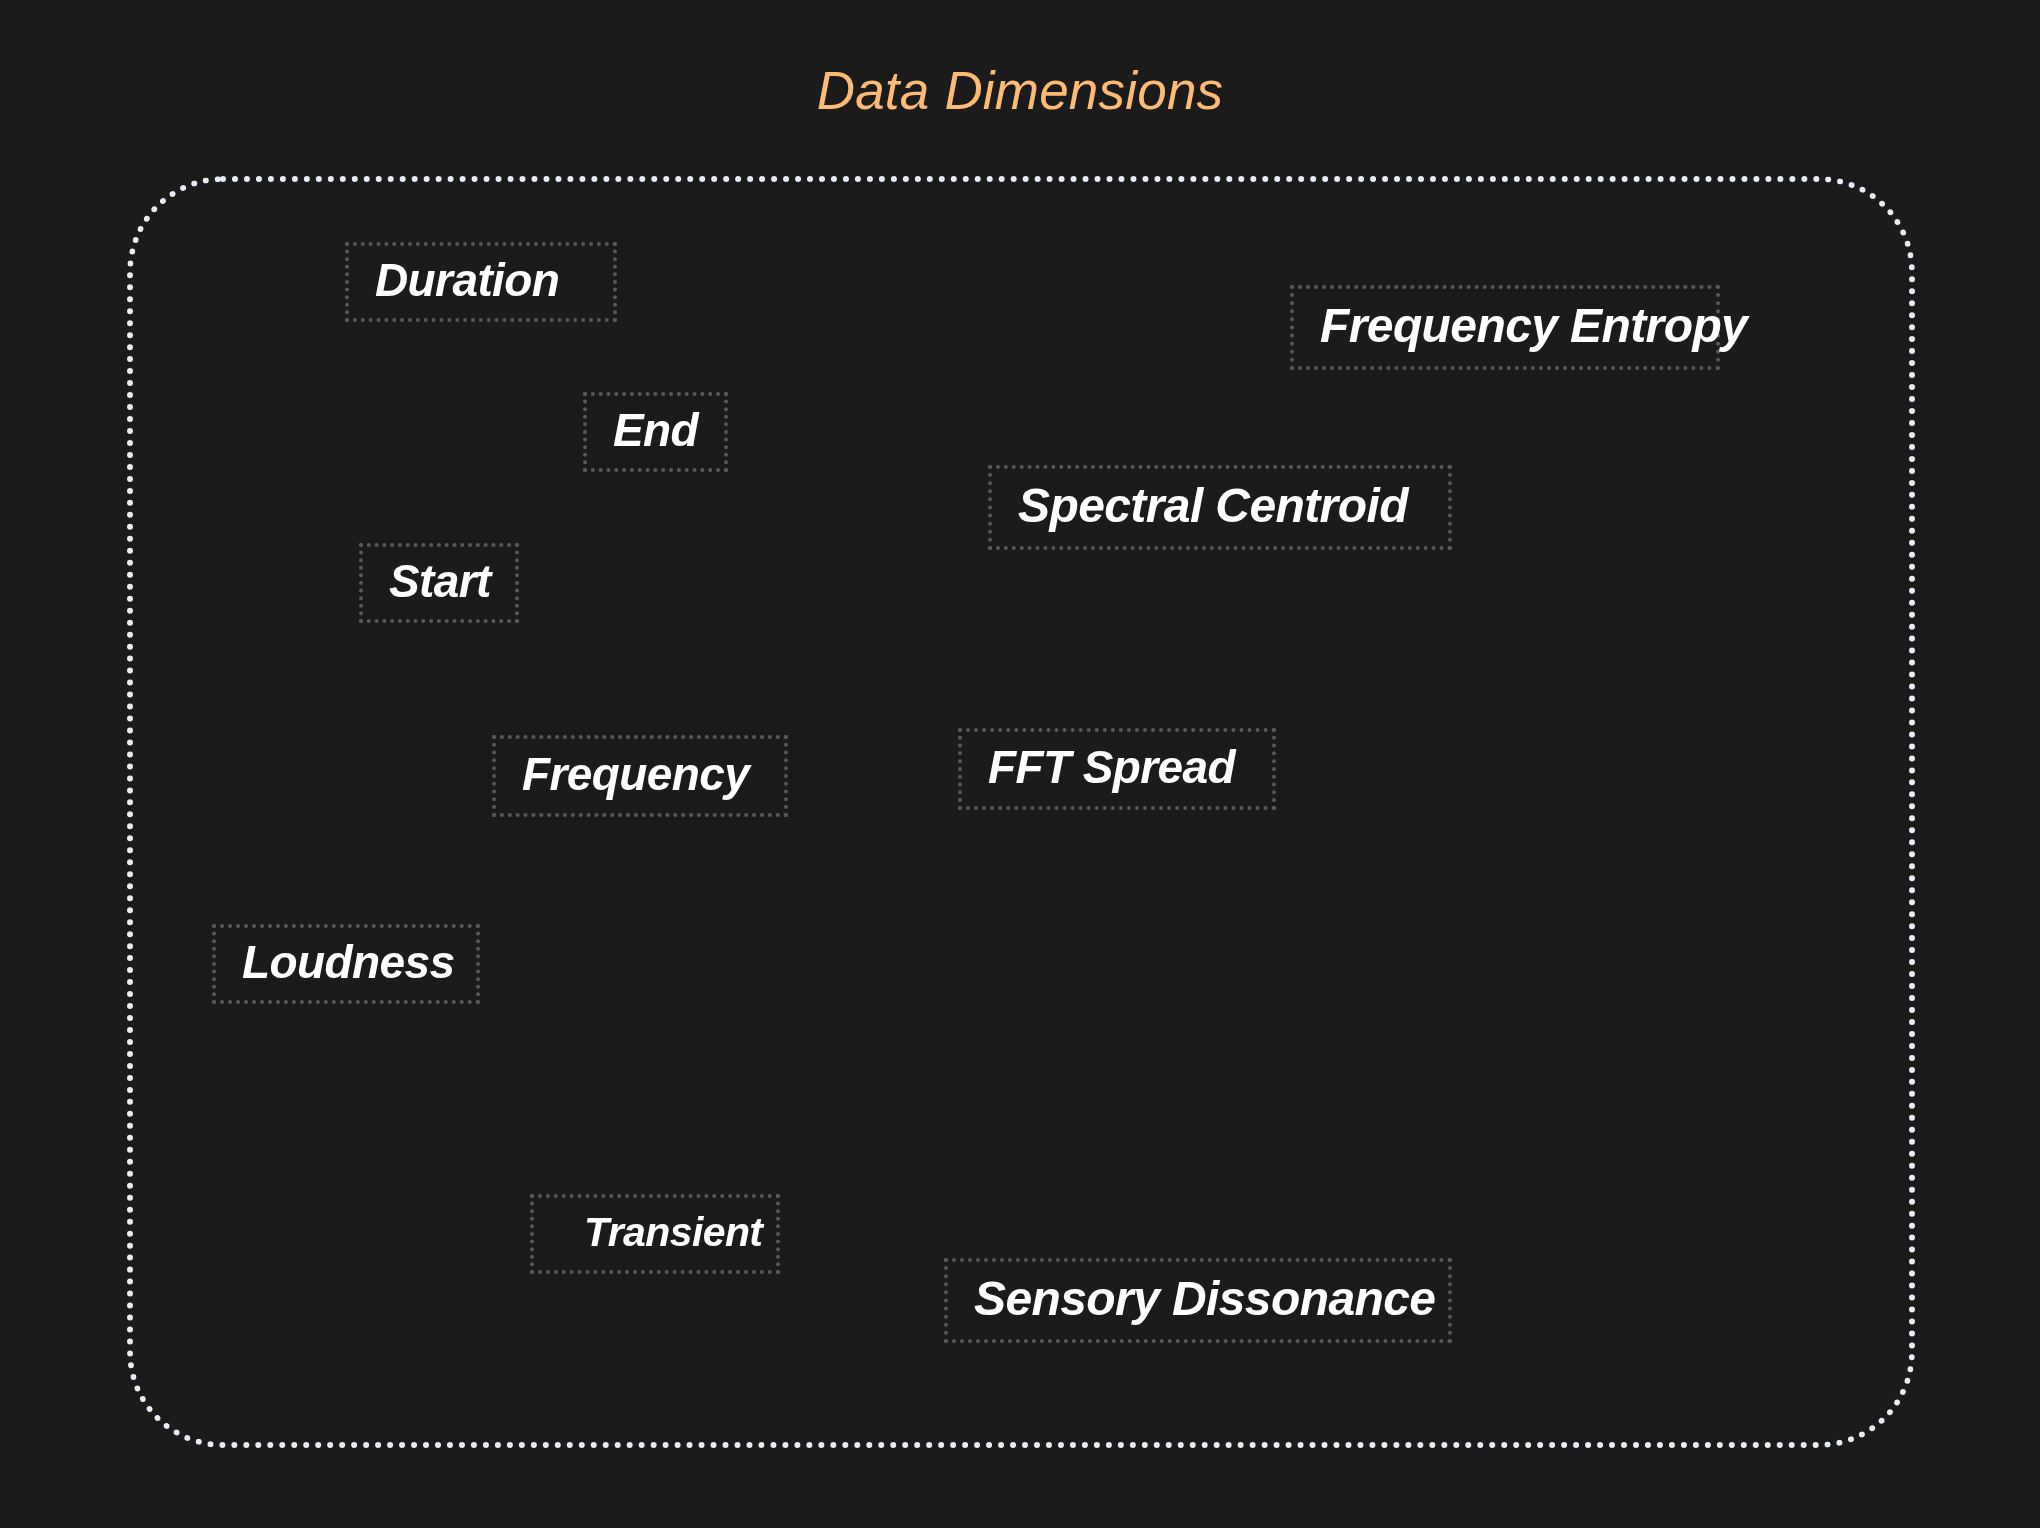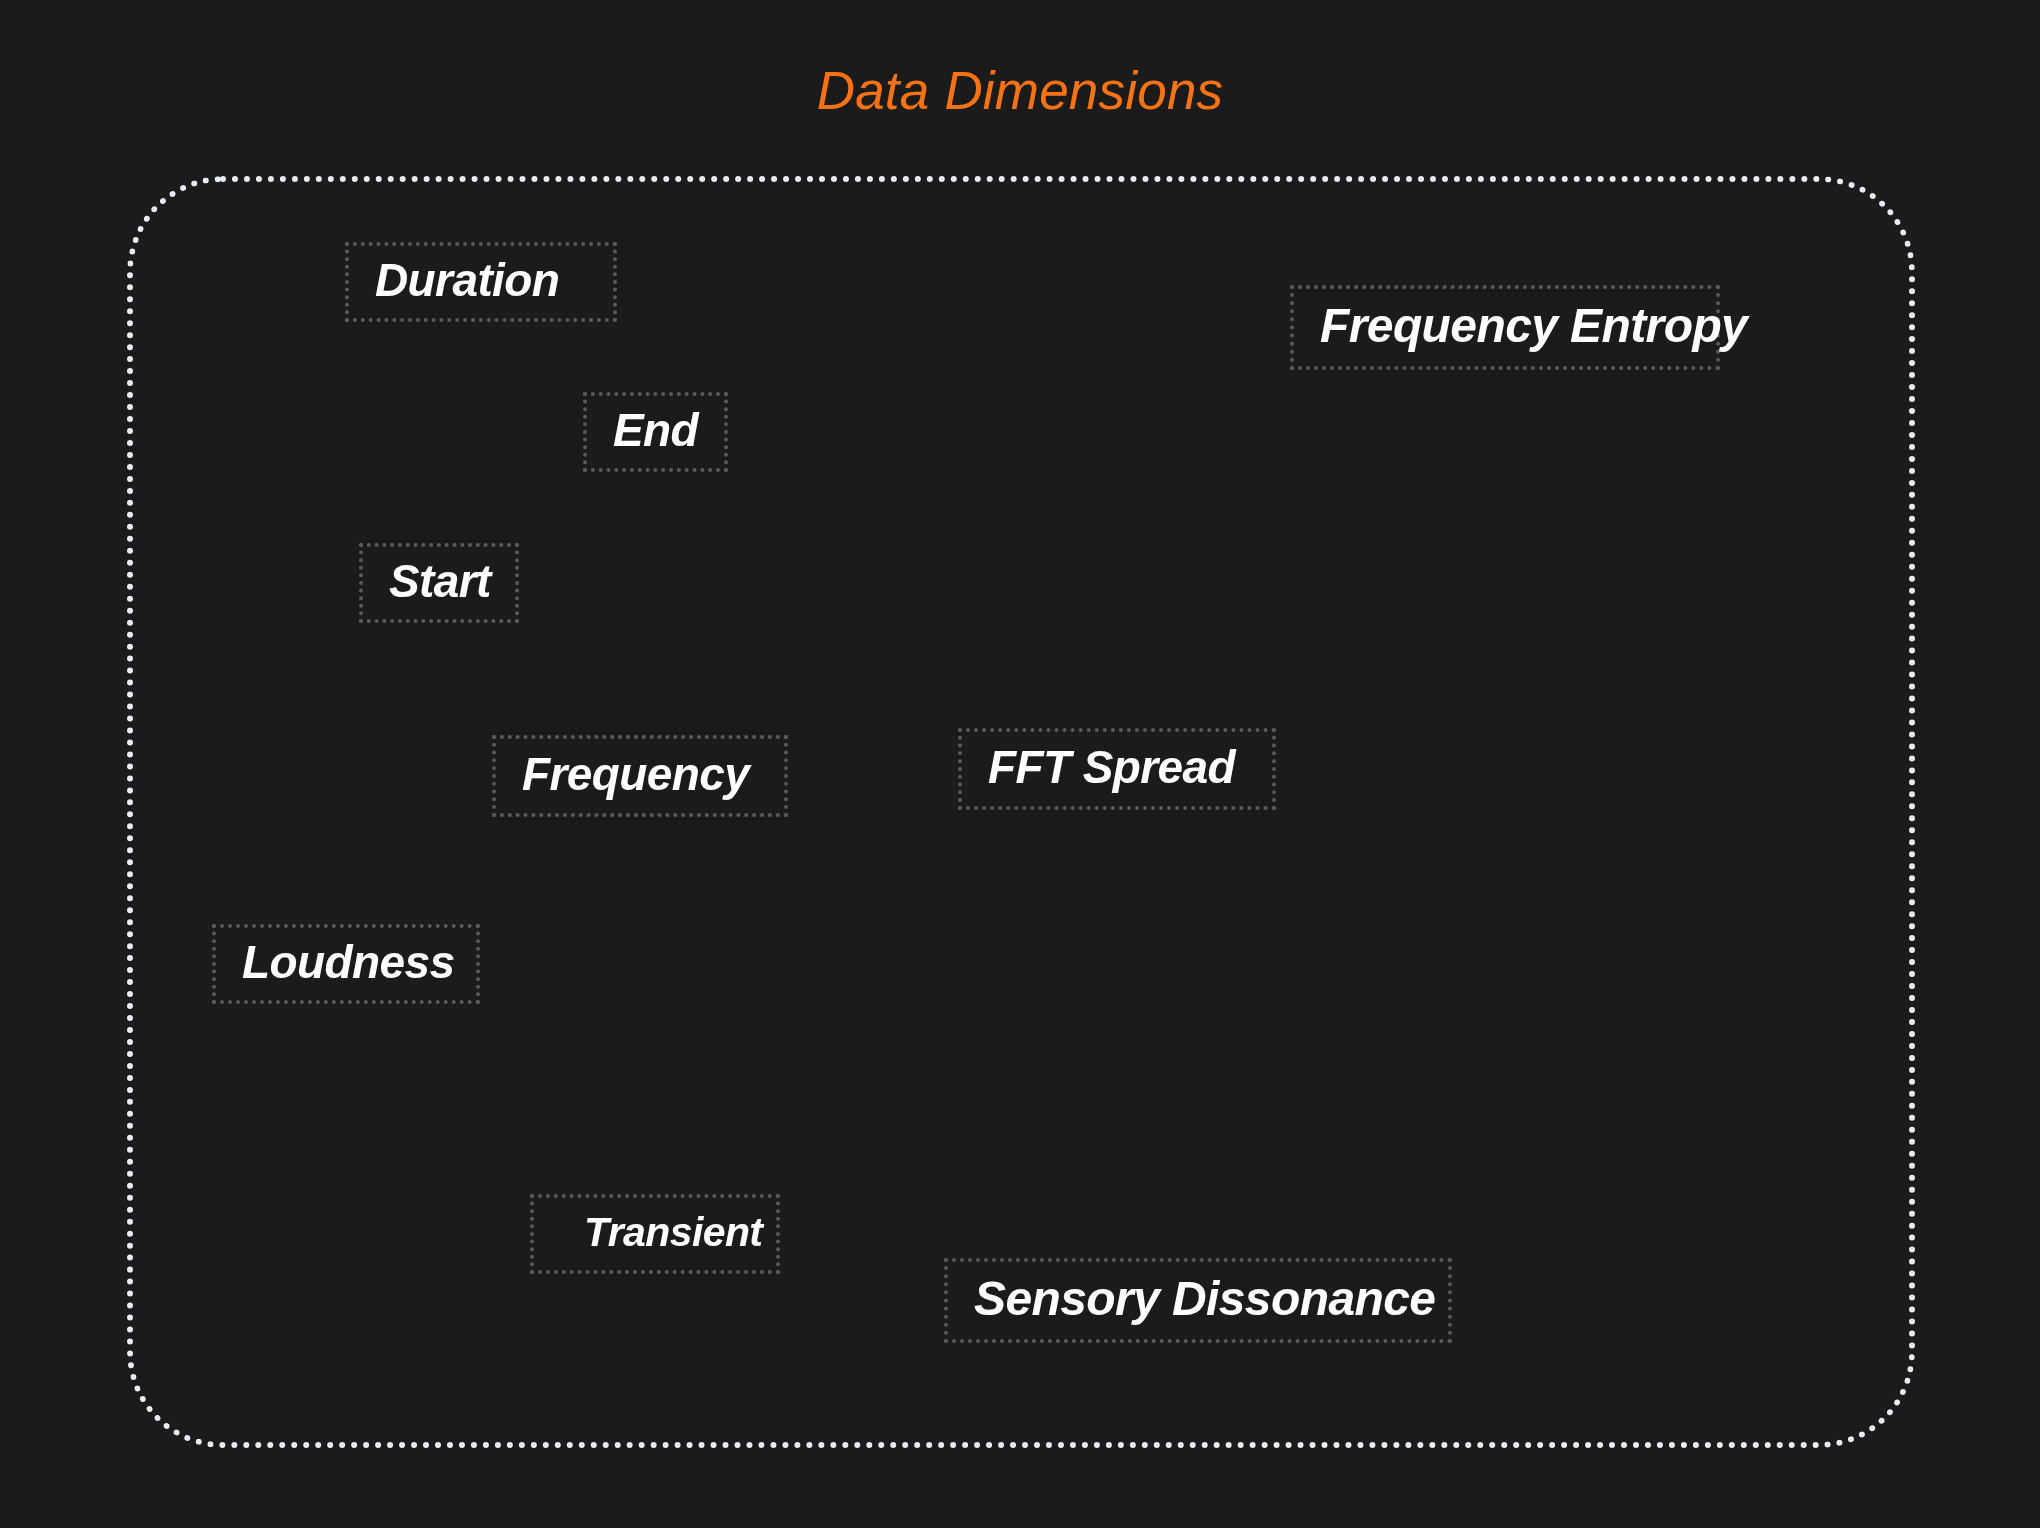--- a/index.html
+++ b/index.html
@@ -23,21 +23,21 @@
     background: #1b1b1b;
   }
 
   
   .title {
     position: absolute;
     top: 58px;
     left: 0;
     width: 2040px;
     text-align: center;
-    color: #f97316;
+    color: #fdba74;
     font-family: "Liberation Sans", sans-serif;
     font-style: italic;
     font-weight: 400;
     font-size: 53px;
     letter-spacing: 0.2px;
     line-height: 66px;
     white-space: nowrap;
   }
 
   
@@ -94,20 +94,23 @@
   <div class="chip-layer" id="chip-layer">
       <div class="chip" style="left: 345px; top: 242px; width: 272px; height: 80px;">
         <span class="chip-label" style="font-size: 46px;">Duration</span>
       </div>
       <div class="chip" style="left: 1290px; top: 285px; width: 430px; height: 85px;">
         <span class="chip-label" style="font-size: 48px;">Frequency Entropy</span>
       </div>
       <div class="chip" style="left: 583px; top: 392px; width: 145px; height: 80px;">
         <span class="chip-label" style="font-size: 46px;">End</span>
       </div>
+      <div class="chip" style="left: 988px; top: 465px; width: 464px; height: 85px;">
+        <span class="chip-label" style="font-size: 48px;">Spectral Centroid</span>
+      </div>
       <div class="chip" style="left: 359px; top: 543px; width: 160px; height: 80px;">
         <span class="chip-label" style="font-size: 46px; font-style: italic;">Start</span>
       </div>
       <div class="chip" style="left: 492px; top: 735px; width: 296px; height: 82px; text-align: right;">
         <span class="chip-label" style="font-size: 46px;">Frequency</span>
       </div>
       <div class="chip" style="left: 958px; top: 728px; width: 318px; height: 82px;">
         <span class="chip-label" style="font-size: 46px;">FFT Spread</span>
       </div>
       <div class="chip" style="left: 212px; top: 924px; width: 268px; height: 80px; text-align: right;">

